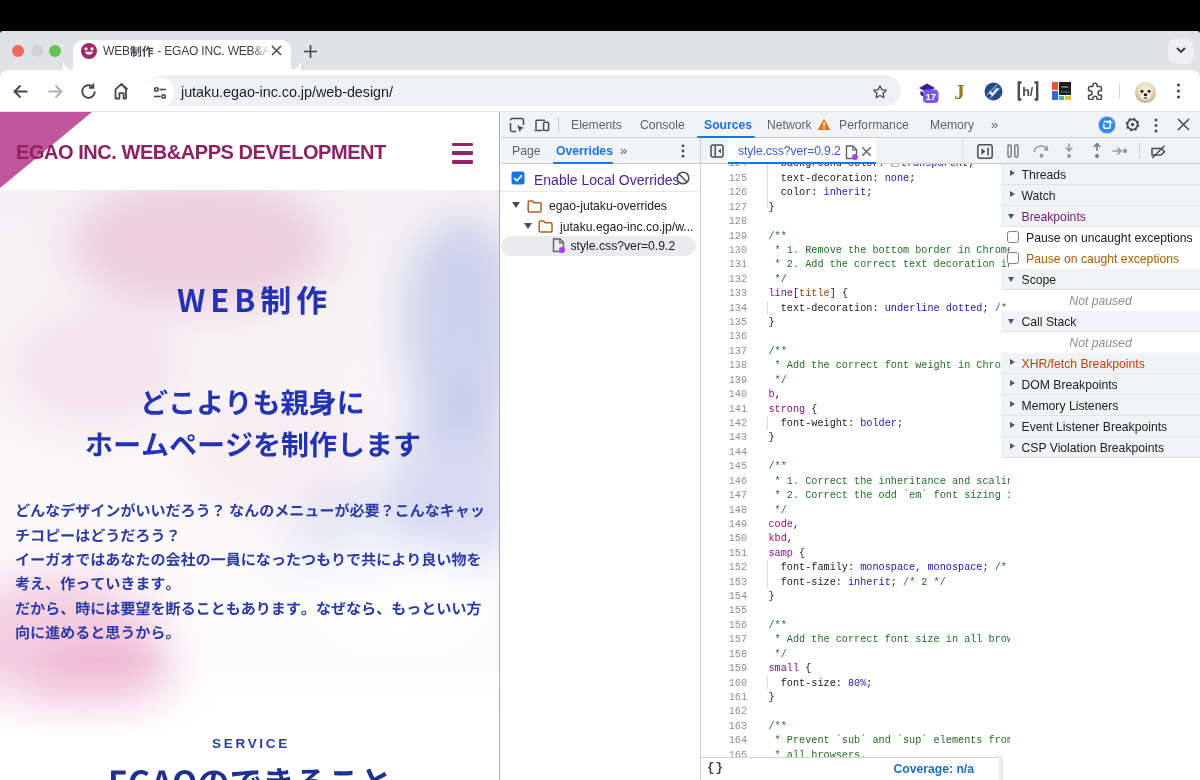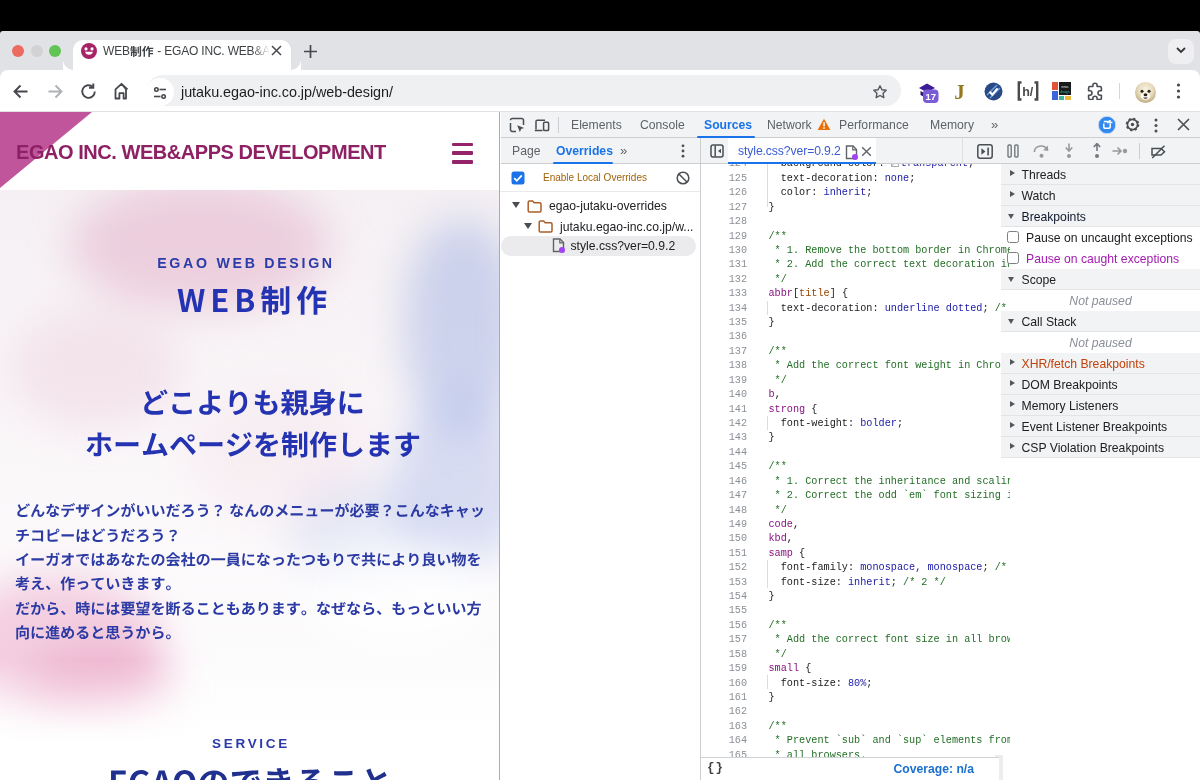--- a/index.html
+++ b/index.html
@@ -150,21 +150,20 @@
 <div class="abs" style="left:0;top:470px;width:499px;height:120px;background:linear-gradient(180deg,rgba(255,255,255,0),#ffffff 70%)"></div>
 </div>
       <div class="abs" style="left:0;top:0;width:499px;height:78px;background:#fff"></div>
       <div class="abs" style="left:0;top:0;width:92px;height:76px;background:#c0559c;clip-path:polygon(0 0,100% 0,0 100%)"></div>
       <div class="abs" style="left:16px;top:29px;font-size:20px;font-weight:bold;letter-spacing:-0.45px;color:#8e2163">EGAO INC. WEB&amp;APPS DEVELOPMENT</div>
       <div class="abs" style="left:452px;top:30.5px;width:21px">
 <div style="height:3.9px;background:#942469;border-radius:1px"></div>
 <div style="height:3.9px;background:#942469;border-radius:1px;margin-top:5.1px"></div>
 <div style="height:3.9px;background:#942469;border-radius:1px;margin-top:5.1px"></div>
       </div>
-      <div class="abs" style="left:0;top:143px;width:489px;text-align:center;font-size:14.2px;font-weight:bold;letter-spacing:2.7px;color:#2b3caa;text-indent:3px">EGAO WEB DESIGN</div>
       <svg class="abs " style="left:177.0px;top:168.5px;" width="157.0" height="40.3" viewBox="0 -31.0 157.0 40.3">
         <path fill="#2433b2" d="M5 0L0.6 -23L5.3 -23L7 -11.7Q7.3 -10 7.6 -8.1Q7.9 -6.3 8.1 -4.4L8.2 -4.4Q8.6 -6.3 9 -8.1Q9.4 -10 9.7 -11.7L12.3 -23L16.3 -23L18.9 -11.7Q19.3 -10 19.7 -8.1Q20 -6.3 20.4 -4.4L20.6 -4.4Q20.8 -6.3 21.1 -8.1Q21.3 -10 21.6 -11.7L23.4 -23L27.7 -23L23.5 0L17.8 0L15.2 -11.4Q14.9 -12.7 14.7 -14Q14.4 -15.3 14.3 -16.6L14.1 -16.6Q13.9 -15.3 13.6 -14Q13.4 -12.7 13.1 -11.4L10.6 0ZM36.1 0L36.1 -23L50.2 -23L50.2 -19.1L40.7 -19.1L40.7 -13.8L48.7 -13.8L48.7 -10L40.7 -10L40.7 -3.8L50.5 -3.8L50.5 0ZM60.1 0L60.1 -23L67.6 -23Q70 -23 71.9 -22.4Q73.8 -21.9 74.9 -20.7Q76 -19.4 76 -17.3Q76 -16.2 75.6 -15.2Q75.2 -14.2 74.5 -13.5Q73.8 -12.7 72.8 -12.3L72.8 -12.2Q74.7 -11.7 75.9 -10.4Q77.1 -9.1 77.1 -6.8Q77.1 -4.5 75.9 -3Q74.8 -1.5 72.8 -0.7Q70.8 0 68.2 0ZM64.6 -13.6L67.3 -13.6Q69.5 -13.6 70.5 -14.4Q71.5 -15.3 71.5 -16.6Q71.5 -18.1 70.5 -18.8Q69.4 -19.4 67.4 -19.4L64.6 -19.4ZM64.6 -3.5L67.8 -3.5Q70.2 -3.5 71.4 -4.4Q72.6 -5.2 72.6 -7Q72.6 -8.7 71.4 -9.5Q70.2 -10.2 67.8 -10.2L64.6 -10.2ZM103.2 -23.8L106.6 -23.8L106.6 -6.2L103.2 -6.2ZM108.8 -25.8L112.3 -25.8L112.3 -1.6Q112.3 -0.1 112 0.7Q111.6 1.6 110.8 2Q109.9 2.4 108.6 2.6Q107.2 2.7 105.4 2.7Q105.3 2 105 0.9Q104.7 -0.2 104.3 -1Q105.5 -1 106.6 -1Q107.7 -1 108.1 -1Q108.4 -1 108.6 -1.1Q108.8 -1.2 108.8 -1.6ZM91.5 -26.1L95 -26.1L95 2.8L91.5 2.8ZM97.7 -10.9L101.1 -10.9L101.1 -3Q101.1 -1.9 100.8 -1.2Q100.6 -0.5 100 -0.1Q99.3 0.3 98.4 0.4Q97.5 0.5 96.3 0.4Q96.3 -0.2 96 -1.1Q95.7 -2 95.4 -2.7Q96 -2.7 96.6 -2.7Q97.1 -2.7 97.3 -2.7Q97.7 -2.7 97.7 -3ZM85.6 -10.9L99 -10.9L99 -7.6L88.9 -7.6L88.9 0.3L85.6 0.3ZM84.4 -16.5L101.8 -16.5L101.8 -13.1L84.4 -13.1ZM87.6 -22.2L100.6 -22.2L100.6 -18.8L86.9 -18.8ZM86.7 -25.8L90.2 -25Q89.7 -22.6 88.8 -20.3Q88 -17.9 87.1 -16.3Q86.8 -16.5 86.2 -16.8Q85.6 -17.1 85 -17.3Q84.4 -17.5 83.9 -17.7Q84.9 -19.2 85.6 -21.4Q86.3 -23.6 86.7 -25.8ZM134.4 -21.3L149.3 -21.3L149.3 -17.7L132.7 -17.7ZM138.5 -14.5L148.5 -14.5L148.5 -11.1L138.5 -11.1ZM138.5 -7.6L148.9 -7.6L148.9 -4.1L138.5 -4.1ZM136.6 -20.1L140.4 -20.1L140.4 2.8L136.6 2.8ZM135.1 -26L138.7 -25.1Q137.8 -22.6 136.7 -20.1Q135.5 -17.6 134.1 -15.5Q132.8 -13.3 131.4 -11.7Q131.1 -12.1 130.5 -12.6Q130 -13.1 129.5 -13.5Q128.9 -14 128.5 -14.3Q129.9 -15.7 131.1 -17.6Q132.3 -19.5 133.4 -21.7Q134.4 -23.8 135.1 -26ZM126.9 -26.2L130.5 -25.1Q129.5 -22.4 128.2 -19.8Q126.8 -17.1 125.2 -14.7Q123.6 -12.4 121.9 -10.6Q121.7 -11.1 121.3 -11.8Q121 -12.6 120.6 -13.3Q120.2 -14.1 119.8 -14.6Q121.2 -16 122.6 -17.9Q123.9 -19.7 125 -21.9Q126.1 -24 126.9 -26.2ZM123.8 -17.6L127.5 -21.4L127.5 -21.4L127.5 2.7L123.8 2.7Z"></path>
       </svg>
       <svg class="abs " style="left:139.6px;top:272.9px;" width="226.8" height="36.5" viewBox="0 -28.1 226.8 36.5">
         <path fill="#2433b2" d="M21.7 -15.5Q21.1 -15.1 20.4 -14.8Q19.7 -14.4 18.9 -14.1Q18.1 -13.6 16.9 -13.1Q15.8 -12.5 14.5 -11.8Q13.3 -11.1 12 -10.3Q10.2 -9.1 9.1 -7.9Q8.1 -6.7 8.1 -5.2Q8.1 -3.7 9.5 -2.9Q11 -2.1 13.9 -2.1Q15.4 -2.1 17 -2.2Q18.7 -2.3 20.3 -2.6Q21.9 -2.8 23.1 -3.1L23 0.9Q21.9 1.2 20.5 1.3Q19.1 1.5 17.5 1.6Q15.9 1.7 14 1.7Q11.9 1.7 10.1 1.3Q8.3 1 7 0.3Q5.7 -0.5 4.9 -1.7Q4.2 -3 4.2 -4.8Q4.2 -6.5 5 -8Q5.8 -9.5 7.1 -10.7Q8.5 -11.9 10.1 -13Q11.5 -13.9 12.8 -14.7Q14.1 -15.4 15.3 -16Q16.5 -16.7 17.4 -17.2Q18.2 -17.6 18.8 -18Q19.4 -18.4 20 -18.9ZM8.5 -22Q9.2 -20.1 9.9 -18.4Q10.7 -16.7 11.5 -15.2Q12.3 -13.7 12.9 -12.5L9.7 -10.6Q9 -11.9 8.1 -13.5Q7.3 -15.1 6.5 -16.9Q5.7 -18.7 4.9 -20.5ZM22.1 -22.4Q22.4 -21.9 22.8 -21.2Q23.3 -20.5 23.6 -19.8Q24 -19.1 24.3 -18.5L22 -17.6Q21.6 -18.5 21 -19.6Q20.4 -20.7 19.8 -21.5ZM25.4 -23.7Q25.8 -23.2 26.2 -22.4Q26.6 -21.7 27 -21Q27.4 -20.3 27.7 -19.8L25.4 -18.9Q25 -19.8 24.4 -20.9Q23.7 -22 23.2 -22.8ZM34.2 -20.4Q35.8 -20.3 37.7 -20.2Q39.6 -20.1 41.9 -20.1Q43.2 -20.1 44.7 -20.1Q46.2 -20.2 47.6 -20.3Q49 -20.4 50 -20.5L50 -16.7Q49 -16.7 47.6 -16.6Q46.3 -16.5 44.7 -16.5Q43.2 -16.4 41.9 -16.4Q39.7 -16.4 37.8 -16.5Q35.9 -16.6 34.2 -16.7ZM36.6 -8.5Q36.4 -7.8 36.2 -7.1Q36.1 -6.4 36.1 -5.7Q36.1 -4.3 37.5 -3.5Q38.8 -2.6 41.9 -2.6Q43.8 -2.6 45.6 -2.7Q47.3 -2.9 48.9 -3.1Q50.5 -3.4 51.7 -3.7L51.8 0.3Q50.5 0.5 49 0.7Q47.5 1 45.7 1.1Q44 1.2 42 1.2Q38.8 1.2 36.6 0.5Q34.5 -0.2 33.4 -1.5Q32.3 -2.9 32.3 -4.8Q32.3 -6 32.5 -7.1Q32.7 -8.1 32.9 -8.9ZM72.2 -22.5Q72.2 -22.1 72.1 -21.6Q72 -21 72 -20.4Q72 -19.8 72 -19.2Q71.9 -18.2 72 -17.1Q72 -15.9 72 -14.7Q72 -13.5 72 -11.9Q72.1 -10.3 72.2 -8.6Q72.3 -6.9 72.4 -5.5Q72.5 -4 72.5 -3.1Q72.5 -2.2 72.2 -1.3Q71.9 -0.5 71.2 0.2Q70.6 0.9 69.4 1.3Q68.3 1.7 66.5 1.7Q64.5 1.7 62.8 1.2Q61.1 0.7 60.2 -0.4Q59.2 -1.5 59.2 -3.4Q59.2 -4.9 60 -6.1Q60.9 -7.3 62.6 -8Q64.3 -8.7 66.8 -8.7Q69 -8.7 71.1 -8.2Q73.2 -7.7 75 -6.9Q76.8 -6.1 78.3 -5.1Q79.7 -4.1 80.8 -3.1L78.7 0.3Q77.6 -0.8 76.3 -1.8Q74.9 -2.8 73.4 -3.7Q71.8 -4.5 70 -5Q68.2 -5.6 66.3 -5.6Q64.7 -5.6 63.7 -5Q62.8 -4.5 62.8 -3.6Q62.8 -2.6 63.8 -2.1Q64.7 -1.7 66.2 -1.7Q67.5 -1.7 68.1 -2.3Q68.6 -3 68.6 -4.4Q68.6 -5.1 68.6 -6.4Q68.5 -7.7 68.5 -9.3Q68.4 -10.8 68.4 -12.2Q68.3 -13.7 68.3 -14.7Q68.3 -15.5 68.3 -16.3Q68.3 -17.1 68.3 -17.9Q68.3 -18.7 68.3 -19.2Q68.3 -20 68.2 -20.6Q68.2 -21.2 68.1 -21.7Q68.1 -22.2 68 -22.5ZM70.1 -17.2Q70.7 -17.2 71.8 -17.2Q73 -17.2 74.4 -17.3Q75.8 -17.3 77.2 -17.4Q78.6 -17.5 79.8 -17.6L79.9 -14.3Q78.7 -14.2 77.3 -14.1Q75.9 -14 74.5 -14Q73.1 -13.9 71.9 -13.9Q70.7 -13.9 70.1 -13.9ZM94.4 -22.6Q94.3 -22.1 94.1 -21.3Q94 -20.5 93.8 -19.7Q93.6 -18.9 93.5 -18.1Q93.4 -17.3 93.3 -16.7Q93.8 -17.6 94.5 -18.4Q95.2 -19.2 96.1 -19.8Q97 -20.5 98.1 -20.9Q99.1 -21.3 100.3 -21.3Q102.3 -21.3 103.8 -20.1Q105.4 -18.9 106.3 -16.6Q107.2 -14.4 107.2 -11.3Q107.2 -8.3 106.4 -6.1Q105.5 -3.8 103.9 -2.2Q102.2 -0.7 100 0.3Q97.7 1.3 94.9 1.8L92.8 -1.4Q95.1 -1.8 97.1 -2.4Q99 -3.1 100.4 -4.2Q101.9 -5.3 102.6 -7Q103.4 -8.7 103.4 -11.2Q103.4 -13.4 103 -14.9Q102.5 -16.4 101.7 -17.2Q100.8 -18 99.6 -18Q98.4 -18 97.3 -17.2Q96.1 -16.4 95.2 -15Q94.4 -13.7 93.8 -12.2Q93.3 -10.7 93.3 -9.3Q93.2 -8.7 93.2 -8Q93.3 -7.3 93.4 -6.3L89.9 -6.1Q89.8 -6.9 89.7 -8.1Q89.6 -9.4 89.6 -10.8Q89.6 -11.8 89.7 -12.9Q89.7 -14 89.8 -15.2Q89.9 -16.4 90.1 -17.5Q90.2 -18.7 90.4 -19.8Q90.5 -20.6 90.5 -21.4Q90.6 -22.2 90.6 -22.7ZM125.6 -22.5Q125.4 -21.7 125.3 -21.2Q125.2 -20.6 125.1 -20Q125 -19.4 124.8 -18.3Q124.7 -17.2 124.5 -15.8Q124.3 -14.4 124.1 -12.9Q123.9 -11.4 123.8 -10Q123.6 -8.5 123.5 -7.4Q123.4 -6.2 123.4 -5.5Q123.4 -3.7 124.5 -2.8Q125.5 -1.9 127.6 -1.9Q129.6 -1.9 130.9 -2.5Q132.3 -3 133 -3.9Q133.7 -4.9 133.7 -6Q133.7 -7.4 132.9 -8.8Q132.2 -10.2 130.8 -11.5L134.7 -12.3Q136.1 -10.5 136.8 -8.9Q137.5 -7.4 137.5 -5.6Q137.5 -3.5 136.3 -1.8Q135 -0.1 132.8 0.8Q130.6 1.7 127.5 1.7Q125.3 1.7 123.6 1Q121.9 0.4 120.9 -1.1Q120 -2.6 120 -4.9Q120 -5.8 120.1 -7.2Q120.2 -8.7 120.5 -10.4Q120.7 -12.2 120.9 -14Q121.1 -15.8 121.3 -17.4Q121.5 -19.1 121.6 -20.2Q121.6 -21.2 121.7 -21.7Q121.7 -22.3 121.6 -22.7ZM115.5 -19Q116.8 -18.6 118.3 -18.4Q119.8 -18.1 121.4 -18Q122.9 -17.8 124.3 -17.8Q126 -17.8 127.4 -18Q128.9 -18.1 129.9 -18.2L129.8 -14.9Q128.6 -14.8 127.3 -14.7Q126 -14.6 124.3 -14.6Q122.8 -14.6 121.3 -14.8Q119.7 -14.9 118.2 -15.2Q116.7 -15.5 115.4 -15.8ZM115 -12.1Q116.5 -11.5 118 -11.3Q119.6 -11 121.1 -10.9Q122.7 -10.8 124.1 -10.8Q125.4 -10.8 126.9 -10.9Q128.4 -11 129.7 -11.1L129.6 -7.8Q128.4 -7.7 127.2 -7.6Q126 -7.5 124.7 -7.5Q121.8 -7.5 119.3 -7.8Q116.7 -8.1 114.8 -8.7ZM141.9 -21.2L153.9 -21.2L153.9 -18.5L141.9 -18.5ZM141.4 -14.7L154.2 -14.7L154.2 -11.9L141.4 -11.9ZM146.3 -23.7L149.5 -23.7L149.5 -19.4L146.3 -19.4ZM146.4 -11.9L149.6 -11.9L149.6 2.5L146.4 2.5ZM146.3 -8.4L148.7 -7.1Q148.1 -5.6 147.2 -4Q146.2 -2.5 145.1 -1.2Q144 0.2 142.9 1.1Q142.6 0.5 142 -0.2Q141.5 -1 141 -1.5Q142.1 -2.2 143.1 -3.3Q144.1 -4.4 145 -5.7Q145.8 -7.1 146.3 -8.4ZM149.2 -7.1Q149.6 -6.8 150.3 -6.3Q150.9 -5.7 151.7 -5.1Q152.4 -4.5 153.1 -3.9Q153.7 -3.4 154 -3.1L151.9 -0.7Q151.6 -1.2 151 -1.9Q150.4 -2.5 149.8 -3.2Q149.1 -3.9 148.5 -4.6Q147.9 -5.2 147.4 -5.6ZM143.3 -18.2L145.9 -18.7Q146.3 -17.8 146.6 -16.8Q146.9 -15.8 146.9 -15L144.2 -14.3Q144.2 -15.1 143.9 -16.2Q143.7 -17.3 143.3 -18.2ZM149.7 -18.8L152.7 -18.2Q152.3 -17.2 152 -16.2Q151.6 -15.2 151.3 -14.4L148.8 -15Q149 -15.5 149.1 -16.2Q149.3 -16.9 149.4 -17.6Q149.6 -18.2 149.7 -18.8ZM157.9 -15.4L157.9 -13.6L163.3 -13.6L163.3 -15.4ZM157.9 -11L157.9 -9.2L163.3 -9.2L163.3 -11ZM157.9 -19.7L157.9 -18L163.3 -18L163.3 -19.7ZM154.9 -22.6L166.5 -22.6L166.5 -6.3L154.9 -6.3ZM160.8 -7.2L163.8 -7.2L163.8 -1.6Q163.8 -1.1 163.9 -1Q163.9 -0.8 164.2 -0.8Q164.3 -0.8 164.4 -0.8Q164.6 -0.8 164.7 -0.8Q164.9 -0.8 164.9 -0.8Q165.1 -0.8 165.2 -1Q165.3 -1.2 165.4 -2Q165.5 -2.7 165.5 -4.2Q165.8 -4 166.2 -3.7Q166.7 -3.5 167.3 -3.3Q167.8 -3.1 168.2 -3Q168.1 -1 167.8 0.1Q167.4 1.2 166.8 1.6Q166.2 2.1 165.3 2.1Q165.1 2.1 164.8 2.1Q164.4 2.1 164.1 2.1Q163.9 2.1 163.6 2.1Q162.4 2.1 161.8 1.7Q161.2 1.3 161 0.5Q160.8 -0.3 160.8 -1.6ZM156.4 -7L159.5 -7Q159.3 -4.7 158.8 -2.9Q158.3 -1.1 157.1 0.3Q155.9 1.6 153.5 2.6Q153.3 2 152.8 1.3Q152.2 0.5 151.7 0.1Q153.7 -0.6 154.6 -1.6Q155.6 -2.6 155.9 -3.9Q156.3 -5.3 156.4 -7ZM141.6 -9.8L153.9 -9.8L153.9 -6.9L141.6 -6.9ZM176.3 -16.7L188.8 -16.7L188.8 -14.2L176.3 -14.2ZM176.3 -12.6L188.8 -12.6L188.8 -10.1L176.3 -10.1ZM187.3 -21.2L190.8 -21.2L190.8 -1.6Q190.8 -0.1 190.5 0.7Q190.2 1.5 189.2 1.9Q188.3 2.3 186.9 2.4Q185.5 2.6 183.4 2.5Q183.4 2 183.2 1.4Q183 0.7 182.7 0.1Q182.5 -0.5 182.3 -1Q183.1 -1 184 -0.9Q184.9 -0.9 185.6 -0.9Q186.3 -1 186.6 -1Q187 -1 187.1 -1.1Q187.3 -1.2 187.3 -1.6ZM170 -7.9Q172.3 -8 175.4 -8.1Q178.5 -8.3 182 -8.5Q185.5 -8.7 188.9 -8.9L188.9 -6Q185.7 -5.7 182.3 -5.5Q179 -5.2 176 -5Q172.9 -4.7 170.5 -4.6ZM192.2 -15.4L195.5 -13.9Q192.9 -9.8 189.2 -6.7Q185.6 -3.6 181.2 -1.4Q176.7 0.9 171.9 2.3Q171.7 1.9 171.2 1.3Q170.8 0.7 170.4 0.2Q169.9 -0.4 169.6 -0.8Q174.5 -2 178.8 -4Q183.1 -6 186.5 -8.9Q190 -11.7 192.2 -15.4ZM180.9 -24L185.1 -23.5Q184.4 -22.2 183.7 -21Q182.9 -19.8 182.3 -18.9L179.3 -19.5Q179.8 -20.5 180.2 -21.7Q180.7 -23 180.9 -24ZM174.2 -21.2L188.4 -21.2L188.4 -18.3L177.6 -18.3L177.6 -6.4L174.2 -6.4ZM209.3 -19.6Q210.6 -19.5 212.2 -19.4Q213.8 -19.3 215.5 -19.3Q217.2 -19.4 218.7 -19.5Q220.2 -19.6 221.4 -19.7L221.4 -16Q220.1 -15.9 218.5 -15.9Q217 -15.8 215.4 -15.8Q213.7 -15.8 212.2 -15.9Q210.6 -15.9 209.3 -16ZM211.5 -7.6Q211.4 -6.9 211.3 -6.4Q211.2 -5.8 211.2 -5.3Q211.2 -4.8 211.4 -4.5Q211.6 -4.1 212.1 -3.8Q212.6 -3.5 213.3 -3.4Q214.1 -3.3 215.1 -3.3Q217 -3.3 218.7 -3.5Q220.3 -3.7 222.2 -4L222.2 -0.2Q220.9 0 219.1 0.2Q217.4 0.3 215 0.3Q211.4 0.3 209.6 -0.9Q207.8 -2.1 207.8 -4.3Q207.8 -5.1 208 -6Q208.1 -6.9 208.3 -8ZM205 -21.5Q204.8 -21.2 204.7 -20.7Q204.6 -20.2 204.4 -19.8Q204.3 -19.3 204.3 -19Q204.2 -18.4 204 -17.5Q203.8 -16.6 203.6 -15.4Q203.4 -14.2 203.3 -13Q203.1 -11.8 203 -10.7Q202.9 -9.6 202.9 -8.7Q202.9 -8.3 202.9 -7.8Q202.9 -7.3 203 -6.9Q203.2 -7.4 203.4 -7.8Q203.7 -8.3 203.9 -8.8Q204.1 -9.3 204.3 -9.8L206 -8.4Q205.6 -7.2 205.2 -5.9Q204.8 -4.6 204.5 -3.4Q204.2 -2.2 204 -1.5Q203.9 -1.2 203.9 -0.8Q203.9 -0.4 203.9 -0.2Q203.9 0.1 203.9 0.4Q203.9 0.7 203.9 1L200.7 1.2Q200.2 -0.3 199.9 -2.7Q199.6 -5.1 199.6 -8Q199.6 -9.6 199.7 -11.2Q199.8 -12.8 200 -14.3Q200.2 -15.8 200.4 -17.1Q200.6 -18.3 200.7 -19.1Q200.8 -19.7 200.9 -20.4Q201 -21.2 201 -21.9Z"></path>
       </svg>
       <svg class="abs " style="left:85.0px;top:314.5px;" width="338.0" height="36.4" viewBox="0 -28.0 338.0 36.4">
         <path fill="#2433b2" d="M16.5 -22.4Q16.5 -22.2 16.4 -21.8Q16.3 -21.3 16.3 -20.8Q16.2 -20.3 16.2 -20Q16.2 -19.2 16.2 -18.1Q16.2 -17.1 16.2 -16.1Q16.2 -15.1 16.2 -14.3Q16.2 -13.8 16.2 -12.8Q16.2 -11.8 16.2 -10.5Q16.2 -9.2 16.2 -7.9Q16.2 -6.5 16.2 -5.2Q16.2 -4 16.2 -3Q16.2 -1.9 16.2 -1.3Q16.2 -0.1 15.5 0.6Q14.8 1.3 13.3 1.3Q12.5 1.3 11.8 1.3Q11 1.2 10.2 1.2Q9.5 1.1 8.8 1L8.4 -2.4Q9.3 -2.3 10.2 -2.2Q11 -2.1 11.5 -2.1Q12.1 -2.1 12.3 -2.3Q12.5 -2.6 12.5 -3.1Q12.5 -3.4 12.6 -4.2Q12.6 -5 12.6 -6.2Q12.6 -7.3 12.6 -8.6Q12.6 -9.9 12.6 -11.1Q12.6 -12.3 12.6 -13.1Q12.6 -14 12.6 -14.3Q12.6 -14.8 12.6 -15.9Q12.6 -16.9 12.6 -18Q12.6 -19.2 12.6 -20Q12.6 -20.6 12.5 -21.3Q12.4 -22.1 12.3 -22.4ZM2.8 -17.9Q3.4 -17.9 4.1 -17.8Q4.8 -17.8 5.5 -17.8Q5.8 -17.8 6.8 -17.8Q7.9 -17.8 9.3 -17.8Q10.7 -17.8 12.3 -17.8Q14 -17.8 15.7 -17.8Q17.3 -17.8 18.8 -17.8Q20.2 -17.8 21.3 -17.8Q22.3 -17.8 22.7 -17.8Q23.3 -17.8 24.1 -17.8Q24.9 -17.9 25.5 -17.9L25.5 -14.3Q24.9 -14.3 24.1 -14.3Q23.4 -14.4 22.8 -14.4Q22.3 -14.4 21.3 -14.4Q20.3 -14.4 18.8 -14.4Q17.4 -14.4 15.7 -14.4Q14.1 -14.4 12.4 -14.4Q10.8 -14.4 9.3 -14.4Q7.9 -14.4 6.9 -14.4Q5.9 -14.4 5.5 -14.4Q4.8 -14.4 4.1 -14.3Q3.4 -14.3 2.8 -14.3ZM9.9 -10.4Q9.4 -9.4 8.7 -8.3Q8.1 -7.3 7.3 -6.2Q6.5 -5.1 5.8 -4.1Q5.1 -3.2 4.5 -2.6L1.5 -4.6Q2.2 -5.3 2.9 -6.2Q3.6 -7.1 4.4 -8Q5.1 -9 5.7 -10Q6.3 -11 6.7 -11.9ZM21.9 -12Q22.5 -11.3 23.1 -10.4Q23.8 -9.4 24.4 -8.4Q25.1 -7.3 25.7 -6.3Q26.3 -5.3 26.7 -4.6L23.4 -2.8Q23 -3.7 22.4 -4.7Q21.8 -5.8 21.2 -6.8Q20.6 -7.8 20 -8.8Q19.4 -9.7 18.9 -10.3ZM30.6 -13Q31.1 -12.9 31.9 -12.9Q32.6 -12.9 33.5 -12.8Q34.4 -12.8 35.1 -12.8Q35.8 -12.8 36.8 -12.8Q37.9 -12.8 39.1 -12.8Q40.3 -12.8 41.6 -12.8Q42.9 -12.8 44.2 -12.8Q45.5 -12.8 46.6 -12.8Q47.8 -12.8 48.7 -12.8Q49.6 -12.8 50.1 -12.8Q51.1 -12.8 52 -12.9Q52.8 -12.9 53.4 -13L53.4 -8.6Q52.9 -8.6 52 -8.7Q51 -8.7 50.1 -8.7Q49.6 -8.7 48.7 -8.7Q47.7 -8.7 46.6 -8.7Q45.4 -8.7 44.2 -8.7Q42.9 -8.7 41.6 -8.7Q40.3 -8.7 39 -8.7Q37.8 -8.7 36.8 -8.7Q35.8 -8.7 35.1 -8.7Q33.9 -8.7 32.6 -8.7Q31.4 -8.6 30.6 -8.6ZM71.5 -21.1Q71.3 -20.5 71 -19.7Q70.6 -19 70.3 -18Q70.1 -17.2 69.7 -16Q69.3 -14.8 68.8 -13.3Q68.3 -11.9 67.8 -10.4Q67.3 -8.8 66.8 -7.4Q66.4 -6 65.9 -4.8Q65.5 -3.7 65.2 -2.9L61.1 -2.8Q61.5 -3.7 61.9 -5Q62.4 -6.3 62.9 -7.8Q63.5 -9.3 64 -10.9Q64.5 -12.5 65 -14Q65.4 -15.5 65.8 -16.7Q66.2 -18 66.4 -18.8Q66.7 -19.9 66.8 -20.6Q67 -21.3 67.1 -22ZM76.6 -12.1Q77.3 -10.9 78.2 -9.4Q79 -7.9 79.9 -6.3Q80.8 -4.6 81.5 -3.1Q82.2 -1.6 82.7 -0.4L78.9 1.3Q78.4 -0 77.7 -1.7Q77.1 -3.3 76.3 -5Q75.5 -6.6 74.6 -8.1Q73.8 -9.6 73.1 -10.6ZM60.8 -4Q61.8 -4.1 63.1 -4.2Q64.5 -4.3 66.1 -4.4Q67.6 -4.6 69.3 -4.8Q70.9 -4.9 72.5 -5.1Q74.1 -5.3 75.4 -5.5Q76.8 -5.6 77.8 -5.8L78.6 -2.2Q77.6 -2 76.1 -1.9Q74.7 -1.7 73 -1.5Q71.4 -1.3 69.7 -1.1Q68 -1 66.3 -0.8Q64.7 -0.6 63.3 -0.5Q62 -0.4 61 -0.3Q60.5 -0.2 59.8 -0.1Q59.1 0 58.4 0.1L57.7 -4Q58.4 -4 59.3 -4Q60.1 -4 60.8 -4ZM104.2 -17.1Q104.2 -16.4 104.8 -15.9Q105.3 -15.4 106 -15.4Q106.8 -15.4 107.3 -15.9Q107.8 -16.4 107.8 -17.1Q107.8 -17.9 107.3 -18.4Q106.8 -18.9 106 -18.9Q105.3 -18.9 104.8 -18.4Q104.2 -17.9 104.2 -17.1ZM102.4 -17.1Q102.4 -18.2 102.9 -19Q103.4 -19.8 104.2 -20.3Q105 -20.8 106 -20.8Q107 -20.8 107.9 -20.3Q108.7 -19.8 109.2 -19Q109.6 -18.2 109.6 -17.1Q109.6 -16.2 109.2 -15.3Q108.7 -14.5 107.9 -14Q107 -13.5 106 -13.5Q105 -13.5 104.2 -14Q103.4 -14.5 102.9 -15.3Q102.4 -16.2 102.4 -17.1ZM85 -8Q85.6 -8.5 86.1 -9Q86.6 -9.5 87.3 -10.1Q87.8 -10.6 88.4 -11.3Q89 -12 89.7 -12.9Q90.4 -13.7 91.2 -14.7Q92 -15.6 92.7 -16.4Q93.9 -17.9 95.2 -18.1Q96.5 -18.2 98.2 -16.7Q99.1 -15.8 100.1 -14.8Q101.1 -13.8 102.1 -12.8Q103 -11.8 103.9 -10.8Q104.8 -9.9 106 -8.6Q107.2 -7.3 108.5 -5.9Q109.7 -4.6 110.8 -3.4L107.7 -0.1Q106.8 -1.3 105.7 -2.6Q104.6 -3.9 103.6 -5.1Q102.6 -6.3 101.8 -7.3Q101.2 -8 100.5 -8.8Q99.7 -9.7 99 -10.5Q98.3 -11.3 97.6 -11.9Q97 -12.6 96.7 -13Q96 -13.6 95.5 -13.6Q95 -13.6 94.4 -12.8Q94 -12.3 93.4 -11.5Q92.8 -10.8 92.3 -10Q91.7 -9.2 91.1 -8.4Q90.6 -7.7 90.2 -7.1Q89.7 -6.4 89.2 -5.8Q88.7 -5.1 88.3 -4.5ZM114.6 -13Q115.1 -12.9 115.9 -12.9Q116.6 -12.9 117.5 -12.8Q118.4 -12.8 119.1 -12.8Q119.8 -12.8 120.8 -12.8Q121.9 -12.8 123.1 -12.8Q124.3 -12.8 125.6 -12.8Q126.9 -12.8 128.2 -12.8Q129.5 -12.8 130.6 -12.8Q131.8 -12.8 132.7 -12.8Q133.6 -12.8 134.1 -12.8Q135.1 -12.8 136 -12.9Q136.8 -12.9 137.4 -13L137.4 -8.6Q136.9 -8.6 136 -8.7Q135 -8.7 134.1 -8.7Q133.6 -8.7 132.7 -8.7Q131.7 -8.7 130.6 -8.7Q129.4 -8.7 128.2 -8.7Q126.9 -8.7 125.6 -8.7Q124.3 -8.7 123 -8.7Q121.8 -8.7 120.8 -8.7Q119.8 -8.7 119.1 -8.7Q117.9 -8.7 116.6 -8.7Q115.4 -8.6 114.6 -8.6ZM160.4 -21.5Q160.8 -20.9 161.3 -20.1Q161.8 -19.4 162.2 -18.6Q162.7 -17.8 163 -17.2L160.6 -16.1Q160.1 -17 159.8 -17.7Q159.4 -18.5 159 -19.1Q158.6 -19.8 158.1 -20.5ZM164.3 -22.8Q164.7 -22.3 165.2 -21.6Q165.7 -20.8 166.1 -20Q166.6 -19.3 166.9 -18.7L164.5 -17.6Q164.1 -18.5 163.7 -19.2Q163.3 -19.9 162.8 -20.5Q162.4 -21.2 161.9 -21.9ZM148.3 -22Q149 -21.7 149.8 -21.1Q150.7 -20.6 151.6 -20Q152.5 -19.5 153.3 -18.9Q154.1 -18.4 154.6 -18L152.6 -15Q152 -15.3 151.2 -15.9Q150.4 -16.4 149.5 -17Q148.6 -17.5 147.8 -18Q146.9 -18.6 146.2 -19ZM143.1 -2.2Q144.6 -2.4 146.3 -2.9Q147.9 -3.3 149.5 -3.9Q151.1 -4.5 152.6 -5.3Q155 -6.7 157 -8.3Q159.1 -10 160.7 -11.9Q162.4 -13.8 163.5 -15.8L165.6 -12Q163.7 -9.1 160.8 -6.5Q158 -3.9 154.5 -1.9Q153.1 -1.1 151.4 -0.4Q149.7 0.3 148.1 0.8Q146.4 1.3 145.2 1.5ZM143.9 -15.7Q144.6 -15.3 145.5 -14.8Q146.4 -14.2 147.3 -13.7Q148.2 -13.1 149 -12.6Q149.8 -12.1 150.4 -11.7L148.3 -8.6Q147.7 -9 146.9 -9.5Q146.1 -10.1 145.2 -10.6Q144.3 -11.2 143.5 -11.7Q142.6 -12.2 141.9 -12.6ZM181.6 -22.5Q181.5 -21.7 181.2 -20.5Q180.9 -19.3 180.3 -17.8Q179.8 -16.7 179.2 -15.6Q178.7 -14.5 178.1 -13.7Q178.4 -13.8 179 -14Q179.6 -14.1 180.2 -14.2Q180.8 -14.2 181.2 -14.2Q183 -14.2 184.2 -13.2Q185.3 -12.2 185.3 -10.2Q185.3 -9.7 185.3 -8.8Q185.4 -8 185.4 -7.2Q185.4 -6.3 185.4 -5.4Q185.5 -4.6 185.5 -3.9L182.1 -3.9Q182.2 -4.4 182.2 -5.1Q182.2 -5.7 182.2 -6.4Q182.2 -7.2 182.2 -7.9Q182.3 -8.5 182.3 -9.1Q182.3 -10.4 181.5 -11Q180.8 -11.5 180 -11.5Q178.8 -11.5 177.6 -10.9Q176.4 -10.3 175.6 -9.5Q175 -8.9 174.3 -8.2Q173.7 -7.4 173 -6.5L170 -8.7Q171.8 -10.4 173.1 -12Q174.5 -13.5 175.4 -15.1Q176.3 -16.6 176.9 -18.1Q177.3 -19.3 177.6 -20.5Q177.9 -21.7 177.9 -22.8ZM171.1 -19.9Q172.1 -19.7 173.5 -19.6Q174.9 -19.5 176 -19.5Q177.9 -19.5 180.1 -19.6Q182.3 -19.7 184.5 -19.9Q186.8 -20.1 188.8 -20.5L188.8 -17.2Q187.3 -17 185.6 -16.9Q183.9 -16.7 182.1 -16.6Q180.3 -16.5 178.7 -16.5Q177.1 -16.4 175.8 -16.4Q175.3 -16.4 174.4 -16.4Q173.6 -16.5 172.7 -16.5Q171.9 -16.5 171.1 -16.6ZM193.3 -11.9Q192.8 -11.8 192.2 -11.6Q191.6 -11.4 191 -11.2Q190.4 -10.9 189.9 -10.8Q188.6 -10.2 186.7 -9.5Q184.9 -8.7 182.9 -7.7Q181.7 -7 180.8 -6.4Q179.9 -5.7 179.5 -5.1Q179 -4.4 179 -3.6Q179 -3.1 179.3 -2.7Q179.5 -2.3 180 -2.1Q180.5 -1.8 181.3 -1.8Q182.1 -1.7 183.1 -1.7Q184.9 -1.7 187 -1.9Q189.2 -2.1 191 -2.5L190.9 1.1Q190 1.3 188.7 1.4Q187.3 1.5 185.8 1.6Q184.4 1.6 183 1.6Q180.8 1.6 179.1 1.2Q177.4 0.8 176.4 -0.2Q175.4 -1.3 175.4 -3.1Q175.4 -4.5 176 -5.7Q176.7 -6.9 177.8 -7.8Q178.9 -8.8 180.2 -9.5Q181.5 -10.3 182.7 -10.9Q184 -11.6 185.1 -12.1Q186.1 -12.6 187 -13Q187.9 -13.3 188.7 -13.7Q189.6 -14.1 190.3 -14.4Q191.1 -14.8 191.9 -15.2ZM214 -21.5L217.1 -21.5L217.1 -5.6L214 -5.6ZM219 -23.3L222.3 -23.3L222.3 -1.5Q222.3 -0.1 222 0.6Q221.6 1.4 220.9 1.8Q220.1 2.2 218.9 2.3Q217.7 2.5 216 2.5Q215.9 1.8 215.6 0.8Q215.3 -0.2 215 -0.9Q216.1 -0.9 217.1 -0.9Q218.1 -0.9 218.4 -0.9Q218.8 -0.9 218.9 -1Q219 -1.1 219 -1.5ZM203.4 -23.6L206.6 -23.6L206.6 2.5L203.4 2.5ZM209.1 -9.9L212.1 -9.9L212.1 -2.7Q212.1 -1.7 211.9 -1.1Q211.7 -0.5 211.1 -0.1Q210.5 0.3 209.7 0.3Q208.9 0.4 207.8 0.4Q207.8 -0.2 207.5 -1Q207.3 -1.8 207 -2.4Q207.6 -2.4 208.1 -2.4Q208.5 -2.4 208.7 -2.4Q209.1 -2.4 209.1 -2.7ZM198.1 -9.9L210.3 -9.9L210.3 -6.9L201.1 -6.9L201.1 0.3L198.1 0.3ZM197 -14.9L212.7 -14.9L212.7 -11.9L197 -11.9ZM199.9 -20L211.7 -20L211.7 -17L199.3 -17ZM199.2 -23.3L202.3 -22.6Q201.8 -20.4 201.1 -18.3Q200.3 -16.2 199.5 -14.7Q199.2 -14.9 198.6 -15.2Q198.1 -15.4 197.6 -15.6Q197 -15.8 196.6 -16Q197.5 -17.3 198.1 -19.3Q198.8 -21.3 199.2 -23.3ZM237.8 -19.2L251.2 -19.2L251.2 -16L236.2 -16ZM241.5 -13.1L250.5 -13.1L250.5 -10L241.5 -10ZM241.4 -6.9L250.9 -6.9L250.9 -3.7L241.4 -3.7ZM239.8 -18.1L243.2 -18.1L243.2 2.5L239.8 2.5ZM238.4 -23.5L241.7 -22.7Q240.9 -20.4 239.8 -18.2Q238.8 -15.9 237.6 -14Q236.3 -12 235 -10.6Q234.8 -10.9 234.3 -11.3Q233.8 -11.8 233.3 -12.2Q232.8 -12.7 232.5 -12.9Q233.7 -14.2 234.8 -15.9Q235.9 -17.6 236.9 -19.6Q237.8 -21.5 238.4 -23.5ZM231 -23.7L234.3 -22.7Q233.4 -20.3 232.1 -17.9Q230.9 -15.5 229.5 -13.3Q228 -11.2 226.5 -9.6Q226.3 -10 226 -10.7Q225.7 -11.3 225.3 -12Q224.9 -12.7 224.6 -13.2Q225.9 -14.4 227.1 -16.1Q228.3 -17.8 229.3 -19.7Q230.3 -21.7 231 -23.7ZM228.2 -15.9L231.6 -19.3L231.6 -19.3L231.6 2.5L228.2 2.5ZM262.4 -22.2Q262.3 -21.3 262.2 -20.3Q262.1 -19.3 262 -18.5Q262 -17.3 261.9 -15.7Q261.9 -14.1 261.8 -12.3Q261.8 -10.5 261.7 -8.7Q261.7 -7 261.7 -5.7Q261.7 -4.3 262.2 -3.5Q262.7 -2.7 263.6 -2.3Q264.5 -2 265.6 -2Q267.3 -2 268.7 -2.4Q270.1 -2.9 271.3 -3.7Q272.5 -4.5 273.4 -5.5Q274.4 -6.5 275.1 -7.7L277.7 -4.6Q277 -3.6 275.9 -2.5Q274.8 -1.3 273.3 -0.4Q271.8 0.6 269.9 1.2Q267.9 1.8 265.5 1.8Q263.2 1.8 261.5 1.1Q259.8 0.4 258.9 -1.1Q258 -2.6 258 -5Q258 -6.1 258 -7.6Q258 -9 258.1 -10.6Q258.1 -12.2 258.2 -13.8Q258.2 -15.3 258.2 -16.5Q258.2 -17.8 258.2 -18.5Q258.2 -19.5 258.2 -20.5Q258.1 -21.4 257.9 -22.3ZM296.7 -22.7Q296.7 -22.2 296.6 -21.7Q296.6 -21.2 296.5 -20.7Q296.5 -20.1 296.5 -19.2Q296.5 -18.2 296.5 -17.1Q296.5 -16 296.5 -14.9Q296.5 -13.8 296.5 -12.9Q296.5 -11.7 296.5 -10.3Q296.6 -8.8 296.7 -7.4Q296.8 -5.9 296.8 -4.6Q296.9 -3.4 296.9 -2.5Q296.9 -1.3 296.3 -0.4Q295.7 0.6 294.5 1.1Q293.2 1.7 291.4 1.7Q288 1.7 286.3 0.5Q284.6 -0.8 284.6 -3Q284.6 -4.4 285.4 -5.5Q286.2 -6.6 287.8 -7.2Q289.3 -7.8 291.5 -7.8Q293.8 -7.8 295.8 -7.3Q297.8 -6.8 299.4 -6Q301.1 -5.2 302.4 -4.4Q303.7 -3.5 304.6 -2.8L302.5 0.3Q301.5 -0.6 300.3 -1.5Q299 -2.5 297.6 -3.2Q296.1 -4 294.5 -4.4Q292.8 -4.9 291 -4.9Q289.5 -4.9 288.8 -4.4Q288 -3.9 288 -3.2Q288 -2.6 288.3 -2.2Q288.6 -1.8 289.3 -1.7Q289.9 -1.5 290.9 -1.5Q291.6 -1.5 292.2 -1.6Q292.7 -1.8 293 -2.2Q293.4 -2.7 293.4 -3.5Q293.4 -4.1 293.3 -5.3Q293.3 -6.4 293.2 -7.8Q293.2 -9.2 293.1 -10.5Q293 -11.9 293 -12.9Q293 -13.9 293.1 -15Q293.1 -16.1 293.1 -17.2Q293.1 -18.3 293.1 -19.2Q293.1 -20.1 293.1 -20.7Q293.1 -21.1 293.1 -21.7Q293 -22.3 292.9 -22.7ZM285.1 -20Q285.9 -19.9 286.8 -19.8Q287.7 -19.7 288.7 -19.6Q289.6 -19.5 290.5 -19.4Q291.4 -19.4 292 -19.4Q294.9 -19.4 297.7 -19.6Q300.6 -19.8 303.6 -20.3L303.6 -17.1Q302.1 -16.9 300.3 -16.7Q298.4 -16.5 296.3 -16.4Q294.2 -16.3 292 -16.3Q291.2 -16.3 289.9 -16.4Q288.6 -16.5 287.4 -16.6Q286.1 -16.7 285.2 -16.8ZM285 -14Q285.6 -13.9 286.6 -13.7Q287.5 -13.6 288.4 -13.6Q289.4 -13.5 290.3 -13.5Q291.1 -13.4 291.7 -13.4Q294.3 -13.4 296.4 -13.6Q298.5 -13.7 300.4 -13.8Q302.2 -14 303.9 -14.2L303.9 -10.9Q302.5 -10.8 301.1 -10.6Q299.7 -10.5 298.3 -10.4Q296.9 -10.4 295.3 -10.3Q293.7 -10.3 291.6 -10.3Q290.8 -10.3 289.6 -10.3Q288.4 -10.4 287.2 -10.5Q285.9 -10.6 285 -10.7ZM326.3 -22.6Q326.3 -22.3 326.2 -21.9Q326.2 -21.4 326.1 -20.9Q326.1 -20.4 326.1 -20.2Q326.1 -19.6 326.1 -18.7Q326.1 -17.7 326.1 -16.6Q326.1 -15.4 326.1 -14.3Q326.1 -13.1 326.1 -12.1Q326.1 -11.1 326.1 -10.4L322.6 -11.6Q322.6 -12.1 322.6 -13Q322.6 -13.9 322.6 -14.9Q322.6 -16 322.6 -17Q322.6 -18 322.6 -18.9Q322.5 -19.7 322.5 -20.1Q322.4 -21 322.4 -21.7Q322.3 -22.3 322.2 -22.6ZM310.5 -19.1Q311.7 -19.1 313.3 -19.1Q314.8 -19.2 316.5 -19.2Q318.2 -19.2 319.9 -19.2Q321.6 -19.3 323 -19.3Q324.5 -19.3 325.5 -19.3Q326.6 -19.3 327.9 -19.3Q329.1 -19.3 330.3 -19.3Q331.6 -19.3 332.6 -19.3Q333.6 -19.3 334.2 -19.3L334.2 -16Q332.8 -16.1 330.7 -16.1Q328.5 -16.2 325.4 -16.2Q323.5 -16.2 321.6 -16.1Q319.6 -16.1 317.7 -16Q315.7 -16 313.9 -15.9Q312.1 -15.8 310.5 -15.7ZM325.6 -10.8Q325.6 -8.5 325.1 -7Q324.5 -5.5 323.4 -4.7Q322.3 -3.9 320.7 -3.9Q319.9 -3.9 319.1 -4.3Q318.2 -4.6 317.5 -5.3Q316.8 -5.9 316.3 -6.9Q315.9 -7.8 315.9 -9.1Q315.9 -10.7 316.7 -11.9Q317.4 -13 318.7 -13.7Q320 -14.3 321.5 -14.3Q323.3 -14.3 324.6 -13.5Q325.8 -12.7 326.5 -11.3Q327.1 -9.9 327.1 -8.1Q327.1 -6.7 326.6 -5.3Q326.2 -3.8 325.2 -2.4Q324.2 -1 322.4 0.2Q320.7 1.3 318.1 2.1L315.1 -0.9Q316.9 -1.3 318.5 -1.8Q320 -2.4 321.2 -3.3Q322.3 -4.2 323 -5.5Q323.7 -6.9 323.7 -8.7Q323.7 -10.1 323 -10.7Q322.3 -11.4 321.4 -11.4Q320.9 -11.4 320.4 -11.1Q319.9 -10.9 319.6 -10.4Q319.3 -9.9 319.3 -9.2Q319.3 -8.2 319.9 -7.6Q320.6 -7.1 321.4 -7.1Q322.1 -7.1 322.6 -7.5Q323.1 -7.9 323.3 -8.9Q323.5 -9.9 323 -11.5Z"></path>
       </svg>
       <svg class="abs " style="left:15.2px;top:389.3px;" width="472.0" height="19.6" viewBox="0 -15.1 472.0 19.6">
@@ -296,21 +295,21 @@
       </svg>
       <div class="ic" style="left:639px;top:31px;width:1px;height:16px;background:#cbcdd1"></div>
       <svg class="ic" style="left:650px;top:32.5px" width="17" height="14" viewBox="0 0 17 14">
 <path d="M2 3.5 H11 L14.5 6.8 L11 10 H2 Z" fill="none" stroke="#4a4d52" stroke-width="1.5"></path>
 <path d="M2.2 13 L14.5 0.8" stroke="#4a4d52" stroke-width="1.5"></path>
       </svg>
 <svg class="ic" style="left:11px;top:59px" width="14" height="14" viewBox="0 0 14 14">
 <rect x="0.5" y="0.5" width="13" height="13" rx="2.5" fill="#1a73e8"></rect>
 <path d="M3.2 7.2 L5.8 9.8 L10.8 4.4" fill="none" stroke="#fff" stroke-width="1.8"></path>
       </svg>
-      <div class="ic" style="left:43px;top:59.5px;font-size:10px;color:#a16207">Enable Local Overrides</div>
+      <div class="ic" style="left:34px;top:59.5px;font-size:14px;color:#4c1d95">Enable Local Overrides</div>
       <svg class="ic" style="left:176px;top:59px" width="14" height="14" viewBox="0 0 14 14">
 <circle cx="7" cy="7" r="5.8" fill="none" stroke="#4a4d52" stroke-width="1.5"></circle>
 <path d="M2.9 3 L11.2 11.2" stroke="#4a4d52" stroke-width="1.5"></path>
       </svg>
       <div class="ic" style="left:0;top:78.5px;width:200px;height:1px;background:#e8e9eb"></div>
       <div class="tri trid" style="left:12px;top:90px"></div>
       <svg class="ic" style="left:27px;top:87.5px" width="15" height="13" viewBox="0 0 15 13">
 <path d="M1.2 2.3 A1.2 1.2 0 0 1 2.4 1.1 H5.6 L7.2 2.8 H12.8 A1.2 1.2 0 0 1 14 4 V10.7 A1.2 1.2 0 0 1 12.8 11.9 H2.4 A1.2 1.2 0 0 1 1.2 10.7 Z" fill="none" stroke="#aa5e28" stroke-width="1.5"></path>
       </svg>
       <div class="ic" style="left:49px;top:87px;font-size:12.2px;color:#202124">egao-jutaku-overrides</div>
@@ -371,21 +370,21 @@
 165</pre>
 <pre class="mono codepre" style="position:absolute;left:56.5px;top:-6.6px;font-size:10.2px;line-height:14.42px;color:#202124">  background-color: <span class="sw"></span><span class="v">transparent</span>;
   text-decoration: <span class="v">none</span>;
   color: <span class="v">inherit</span>;
 }
  
 <span class="cm">/**</span>
 <span class="cm"> * 1. Remove the bottom border in Chrome 57-</span>
 <span class="cm"> * 2. Add the correct text decoration in Chrome, Edge, IE, Opera, and Safari.</span>
 <span class="cm"> */</span>
-<span class="sel">abbr</span>[<span class="attr">title</span>] {
+<span class="sel">line</span>[<span class="attr">title</span>] {
   text-decoration: <span class="v">underline dotted</span>; <span class="cm">/* 2 */</span>
 }
  
 <span class="cm">/**</span>
 <span class="cm"> * Add the correct font weight in Chrome, Edge, and Safari.</span>
 <span class="cm"> */</span>
 <span class="sel">b</span>,
 <span class="sel">strong</span> {
   font-weight: <span class="v">bolder</span>;
 }
@@ -423,25 +422,25 @@
 <div style="position:absolute;right:25px;top:4px;font-size:12.2px;font-weight:bold;color:#1b6fd0">Coverage: n/a</div>
 </div>
 <div class="ic" style="left:501px;top:52.0px;width:199px;height:21px;background:#f1f3f4;border-bottom:1px solid #e3e4e6"></div>
       <div class="tri" style="left:510px;top:58.2px;border-left:5px solid #53565a;border-top:3.5px solid transparent;border-bottom:3.5px solid transparent"></div>
       <div class="ic" style="left:521.5px;top:55.5px;font-size:12.2px;color:#202124">Threads</div>
       <div class="ic" style="left:501px;top:73.0px;width:199px;height:21px;background:#f1f3f4;border-bottom:1px solid #e3e4e6"></div>
       <div class="tri" style="left:510px;top:79.2px;border-left:5px solid #53565a;border-top:3.5px solid transparent;border-bottom:3.5px solid transparent"></div>
       <div class="ic" style="left:521.5px;top:76.5px;font-size:12.2px;color:#202124">Watch</div>
       <div class="ic" style="left:501px;top:94.0px;width:199px;height:21px;background:#f1f3f4;border-bottom:1px solid #e3e4e6"></div>
       <div class="tri" style="left:508px;top:101.5px;border-top:5px solid #53565a;border-left:3.5px solid transparent;border-right:3.5px solid transparent"></div>
-      <div class="ic" style="left:521.5px;top:97.5px;font-size:12.2px;color:#0f172a">Breakpoints</div>
+      <div class="ic" style="left:521.5px;top:97.5px;font-size:12.2px;color:#701a75">Breakpoints</div>
       <div class="ic" style="left:506.5px;top:119.0px;width:12px;height:12px;border:1.4px solid #7c8085;border-radius:2.5px;background:#fff"></div>
       <div class="ic" style="left:526px;top:118.5px;font-size:12.2px;color:#202124">Pause on uncaught exceptions</div>
       <div class="ic" style="left:506.5px;top:140.0px;width:12px;height:12px;border:1.4px solid #7c8085;border-radius:2.5px;background:#fff"></div>
-      <div class="ic" style="left:526px;top:139.5px;font-size:12.2px;color:#a21caf">Pause on caught exceptions</div>
+      <div class="ic" style="left:526px;top:139.5px;font-size:12.2px;color:#a16207">Pause on caught exceptions</div>
       <div class="ic" style="left:501px;top:157.0px;width:199px;height:21px;background:#f1f3f4;border-bottom:1px solid #e3e4e6"></div>
       <div class="tri" style="left:508px;top:164.5px;border-top:5px solid #53565a;border-left:3.5px solid transparent;border-right:3.5px solid transparent"></div>
       <div class="ic" style="left:521.5px;top:160.5px;font-size:12.2px;color:#202124">Scope</div>
       <div class="ic" style="left:501px;top:181.5px;width:199px;text-align:center;font-size:12.2px;font-style:italic;color:#8b8f99">Not paused</div>
       <div class="ic" style="left:501px;top:199.0px;width:199px;height:21px;background:#f1f3f4;border-bottom:1px solid #e3e4e6"></div>
       <div class="tri" style="left:508px;top:206.5px;border-top:5px solid #53565a;border-left:3.5px solid transparent;border-right:3.5px solid transparent"></div>
       <div class="ic" style="left:521.5px;top:202.5px;font-size:12.2px;color:#202124">Call Stack</div>
       <div class="ic" style="left:501px;top:223.5px;width:199px;text-align:center;font-size:12.2px;font-style:italic;color:#8b8f99">Not paused</div>
       <div class="ic" style="left:501px;top:241.0px;width:199px;height:21px;background:#f1f3f4;border-bottom:1px solid #e3e4e6"></div>
       <div class="tri" style="left:510px;top:247.2px;border-left:5px solid #53565a;border-top:3.5px solid transparent;border-bottom:3.5px solid transparent"></div>

